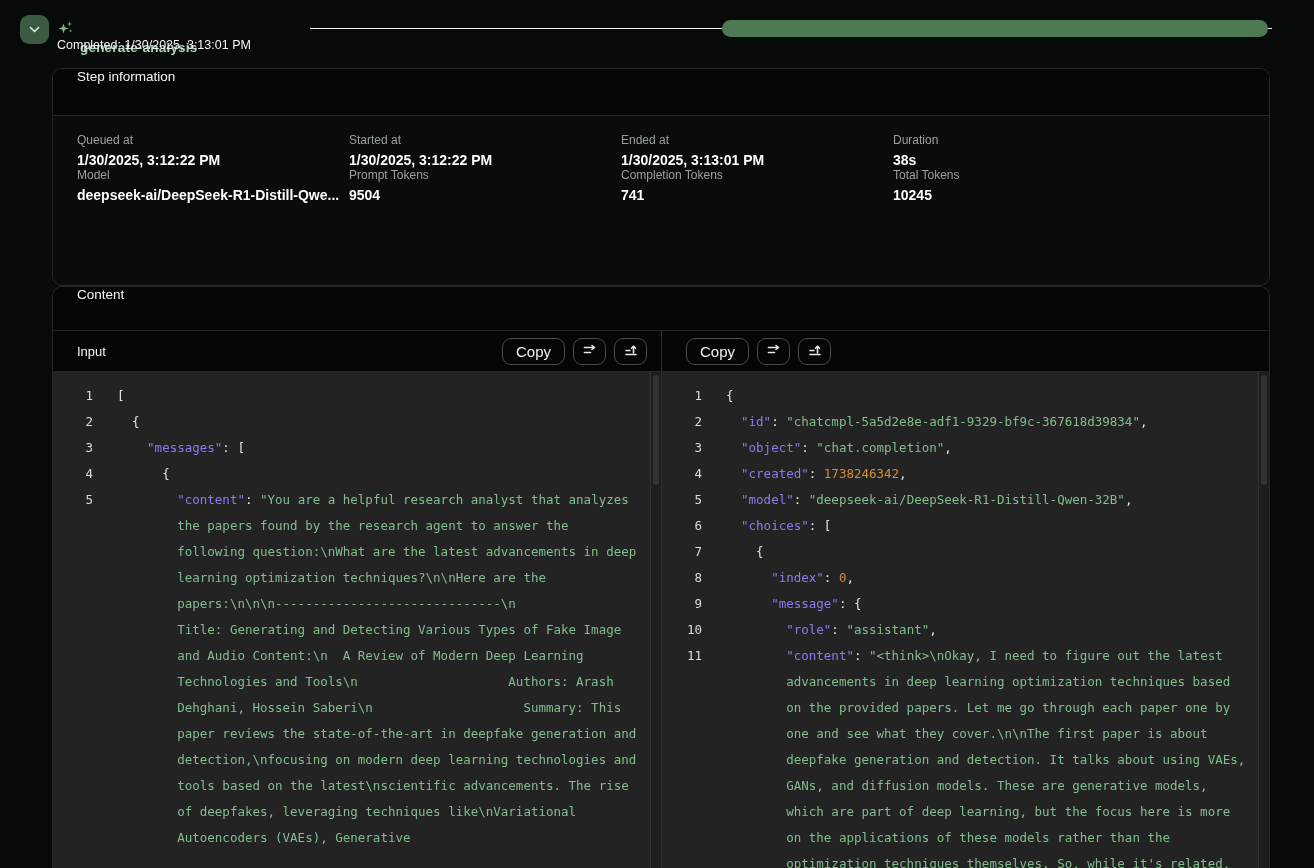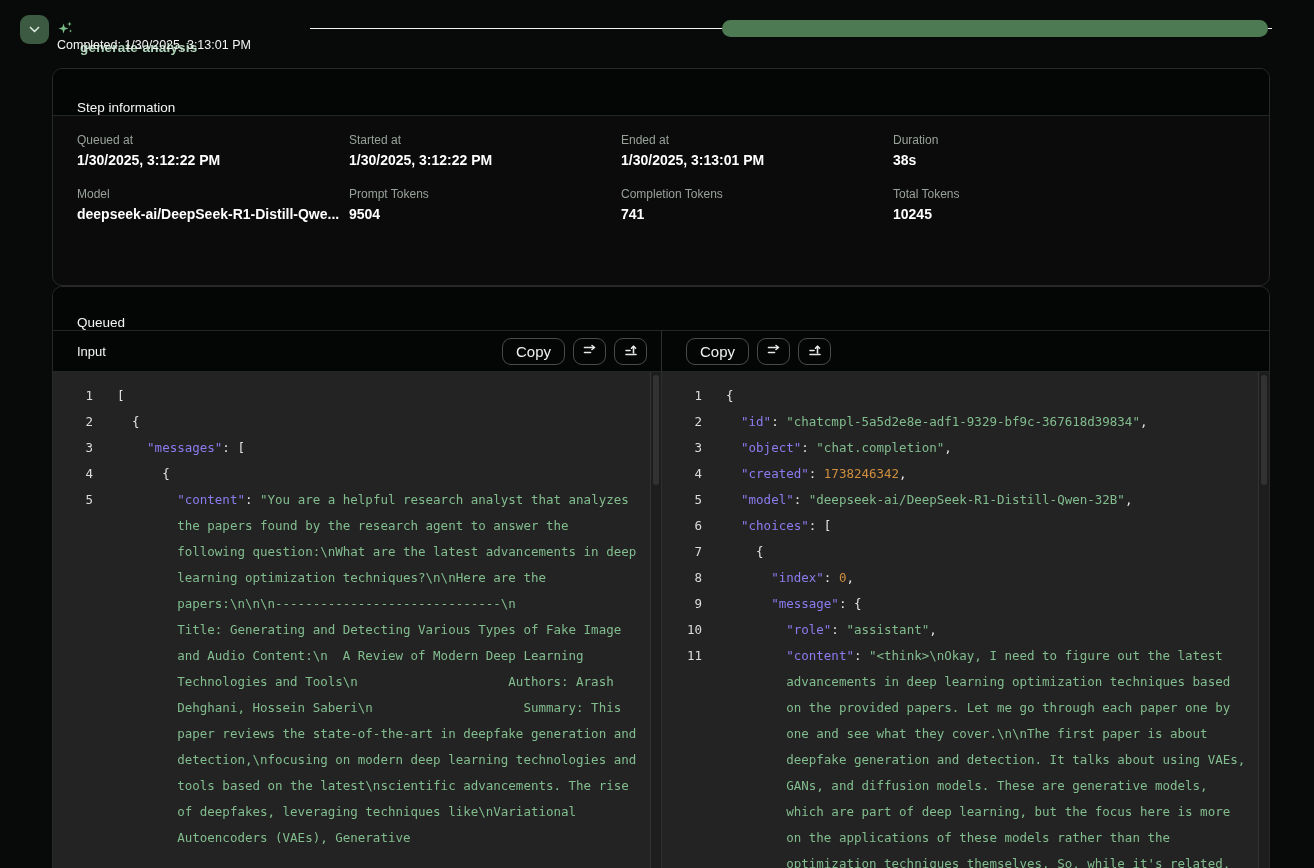--- a/index.html
+++ b/index.html
@@ -36,30 +36,30 @@
   }
 
   
   .panel {
     position:absolute; left:52px; width:1218px;
     background:#0a0b0a; border:1px solid #272927; border-radius:10px;
     overflow:hidden;
   }
   .panel-header {
     background:#040505; border-bottom:1px solid #242624;
-    display:flex; align-items:flex-end; padding-left:24px;
+    display:flex; align-items:flex-start; padding-left:24px;
     font-size:13.5px; color:#f5f5f5;
   }
 
   
   #step-panel { top:68px; height:218px; }
   #step-panel .panel-header { height:47px; }
   .fields-grid {
     display:grid; grid-template-columns:repeat(4,272px);
-    padding:17px 0 0 24px; row-gap:19px;
+    padding:17px 0 0 24px; 
   }
   .field-label { font-size:12px; color:#99a19b; margin-bottom:5px; }
   .field-value { font-size:14px; font-weight:700; color:#ffffff; white-space:nowrap; }
 
   
   #content-panel { top:286px; height:582px; border-radius:10px 10px 0 0; border-bottom:none; }
   #content-panel > .panel-header { height:44px; }
   .io-wrap { display:flex; height:538px; }
   .io-half { width:609px; display:flex; flex-direction:column; }
   .io-half + .io-half { border-left:1px solid #2e2e2e; }
@@ -170,21 +170,21 @@
     </div>
     <div>
       <div class="field-label">Total Tokens</div>
       <div class="field-value">10245</div>
     </div>
   </div>
 </div>
 
 <div class="panel" id="content-panel">
   <div class="panel-header">
-    <span>Queued</span>
+    <span>Content</span>
   </div>
   <div class="io-wrap">
 
     <div class="io-half">
       <div class="io-header">
         <span class="io-title">Input</span>
         <button class="copy-btn">Copy</button>
         <button class="icon-btn">
           <span>
             <svg width="16" height="16" viewBox="0 0 16 16" fill="none" stroke="#e8e8e8" stroke-width="1.6" stroke-linecap="round" stroke-linejoin="round">

